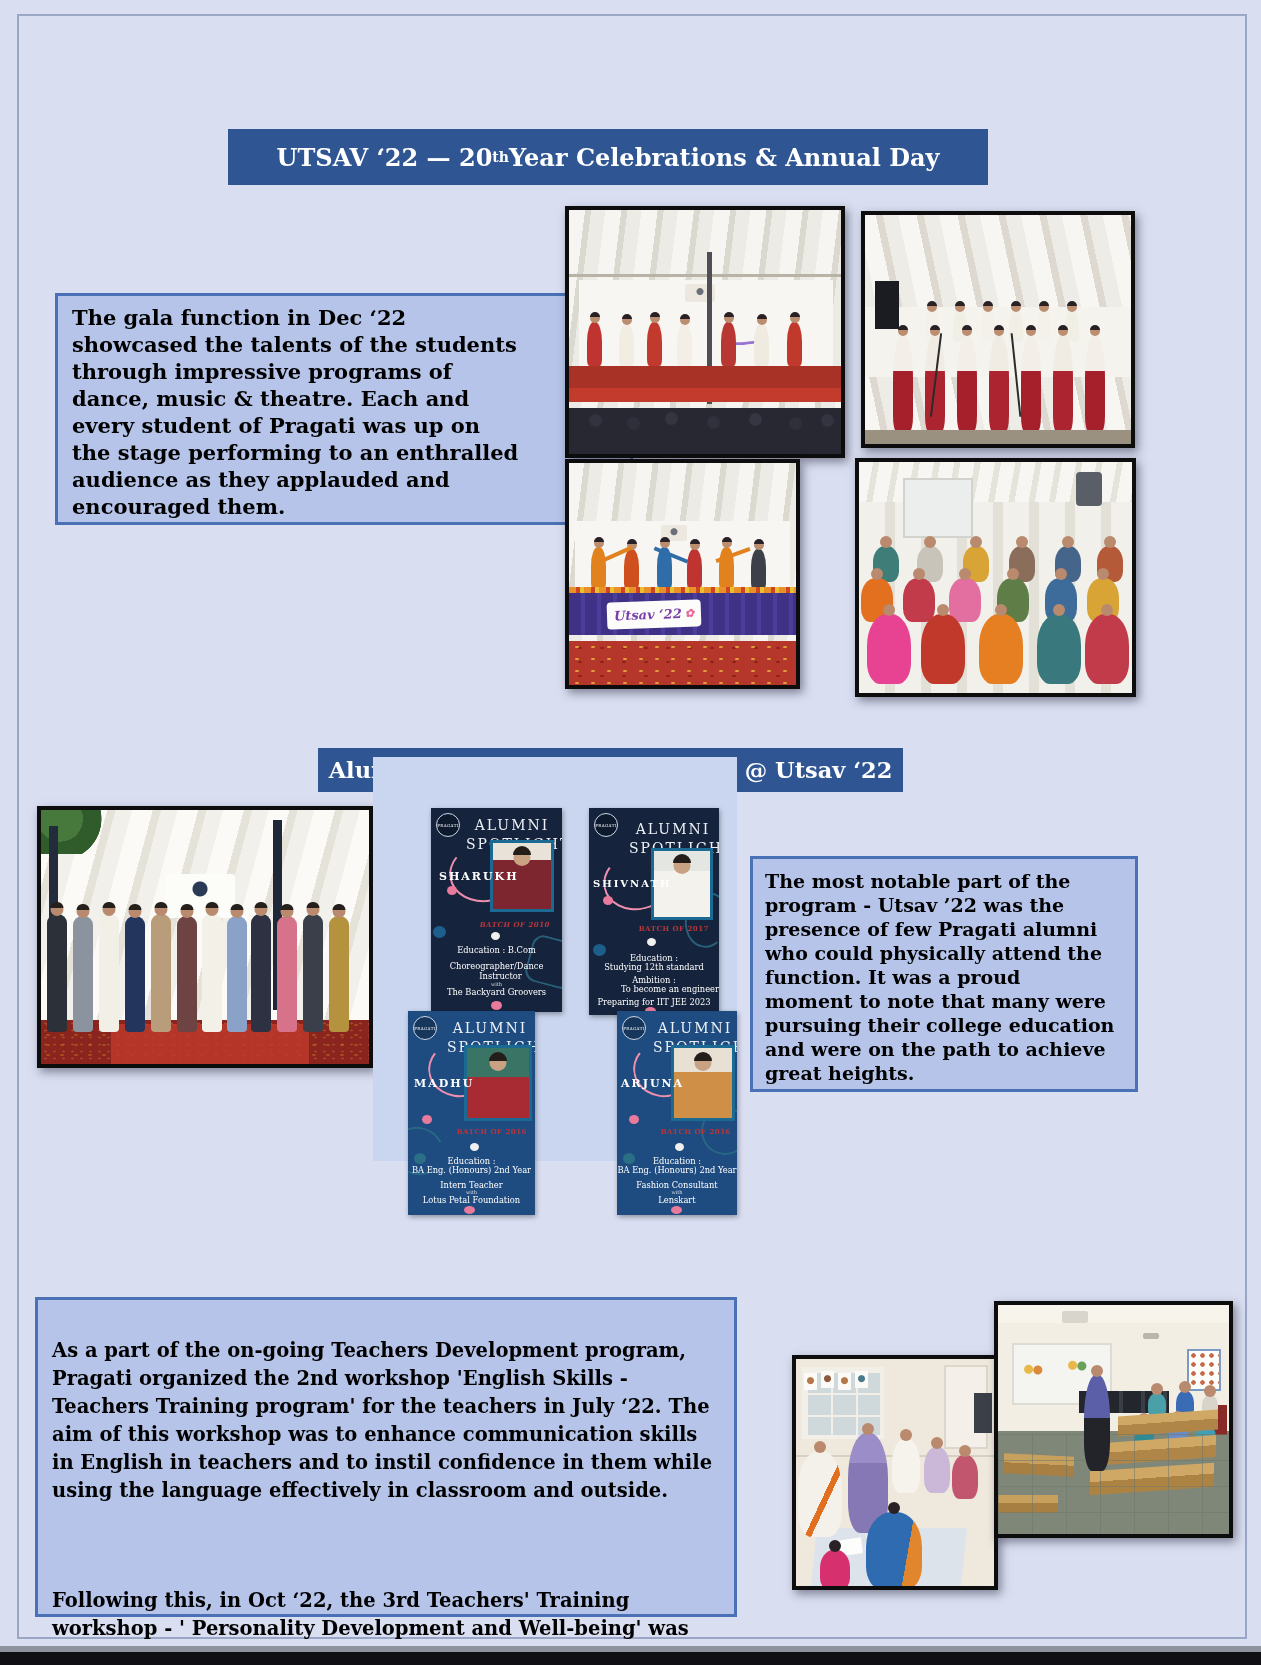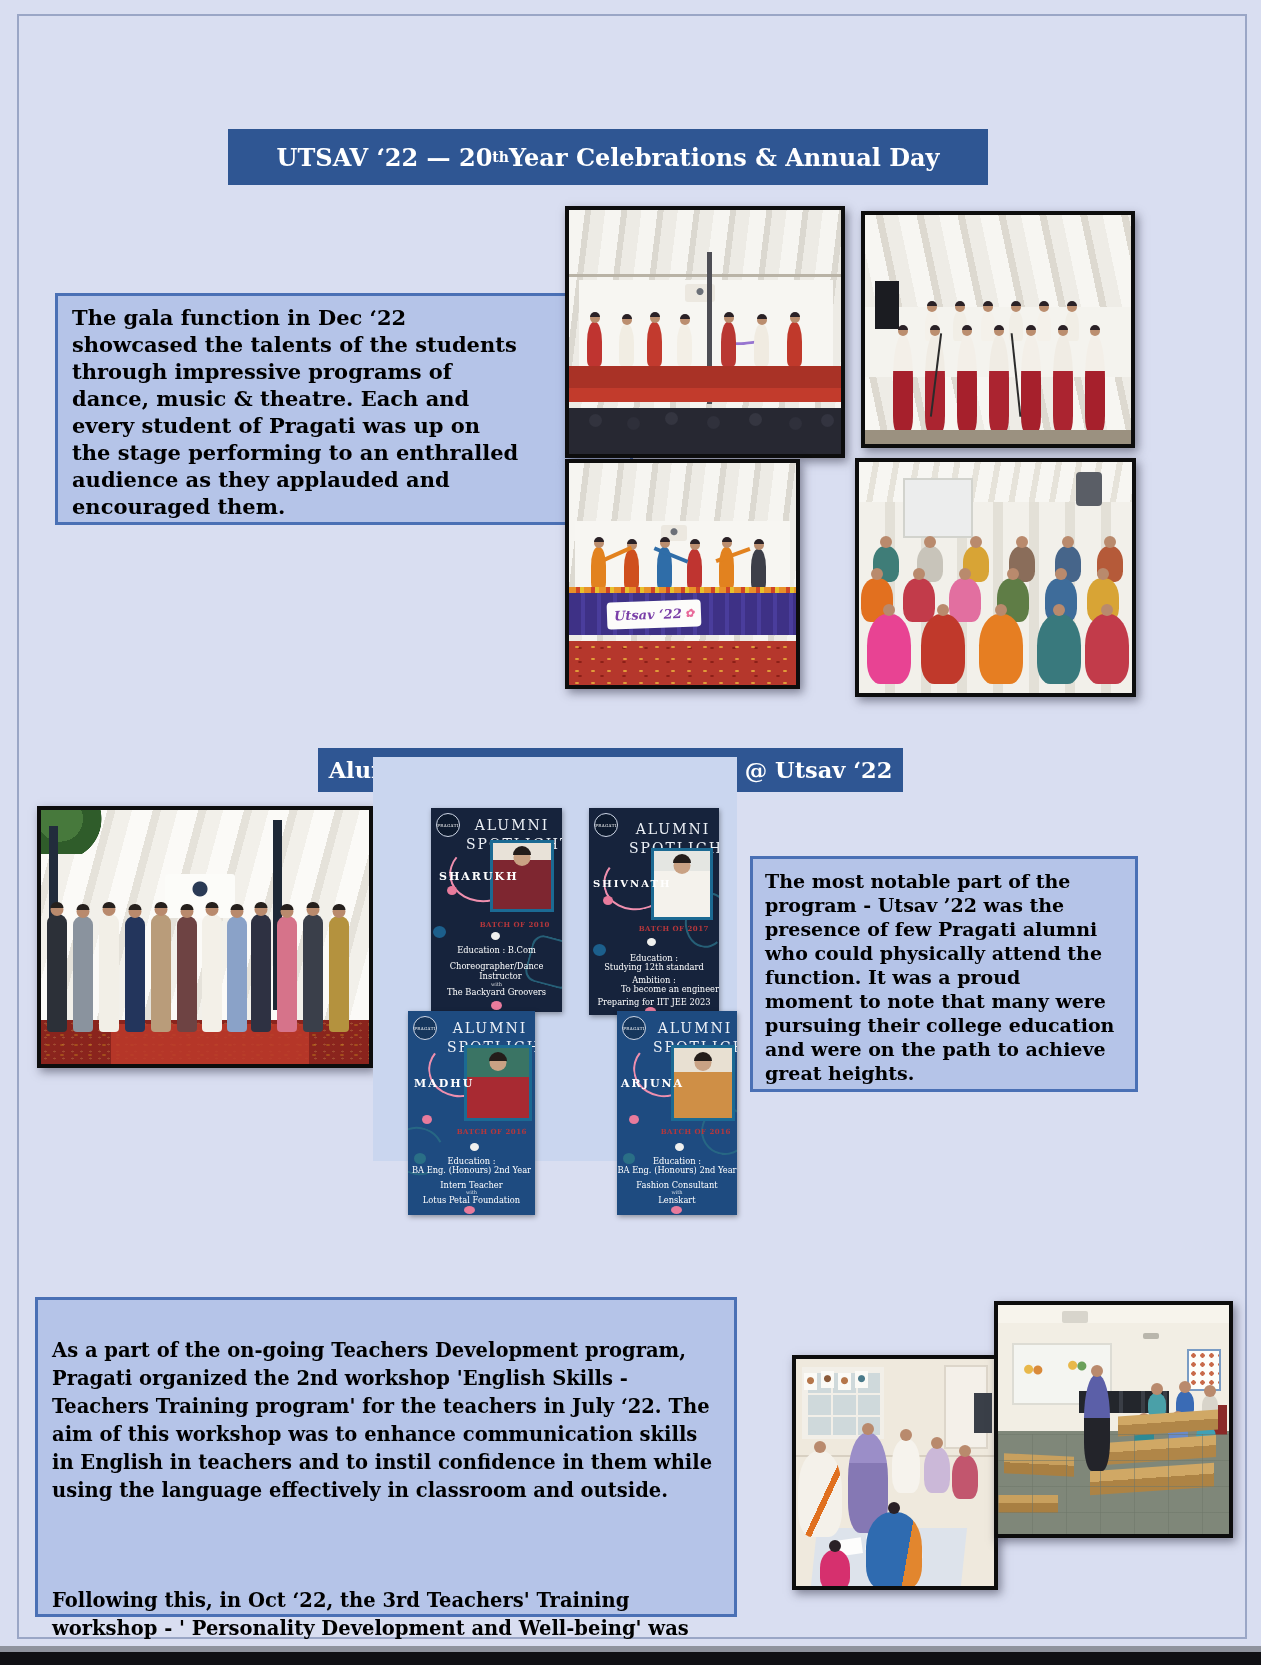--- a/index.html
+++ b/index.html
@@ -200,21 +200,21 @@
         </div>
       <div class="hdr" style="top:8px;right:4px;width:92px;">
         <div>ALUMNI</div>
         <div>SPOTLIGHT</div>
       </div>
       <div class="squig" style="left:18px;top:34px;width:70px;height:56px;transform:rotate(-10deg);"></div>
       <div class="squig2" style="right:-14px;bottom:26px;width:44px;height:44px;border-radius:12px;transform:rotate(15deg);"></div>
       <div class="frame" style="right:8px;top:32px;width:58px;height:66px;background:linear-gradient(180deg,#e8e2d8 0 26%,#7e2630 26% 100%);"></div>
       <div class="nm" style="left:8px;top:62px;">SHARUKH</div>
       <div class="dot" style="left:16px;top:78px;width:10px;height:9px;background:#e87b9c;"></div>
-      <div class="batch" style="right:12px;top:112px;">BATCH OF 2010</div>
+      <div class="batch" style="right:12px;top:112px;font-style:italic;">BATCH OF 2010</div>
       <div class="dot" style="left:60px;top:124px;width:9px;height:8px;background:#f0f0ee;"></div>
       <div class="dot" style="left:2px;top:118px;width:13px;height:12px;background:#1c5f8c;"></div>
       <div class="ln" style="top:138px;">Education : B.Com</div>
       <div class="ln" style="top:154px;">Choreographer/Dance</div>
       <div class="ln" style="top:164px;padding-left:8px;">Instructor</div>
       <div class="ln w" style="top:174px;">with</div>
       <div class="ln" style="top:180px;">The Backyard Groovers</div>
       <div class="dot" style="left:60px;top:193px;width:11px;height:9px;background:#e87b9c;"></div>
     </div>
 

